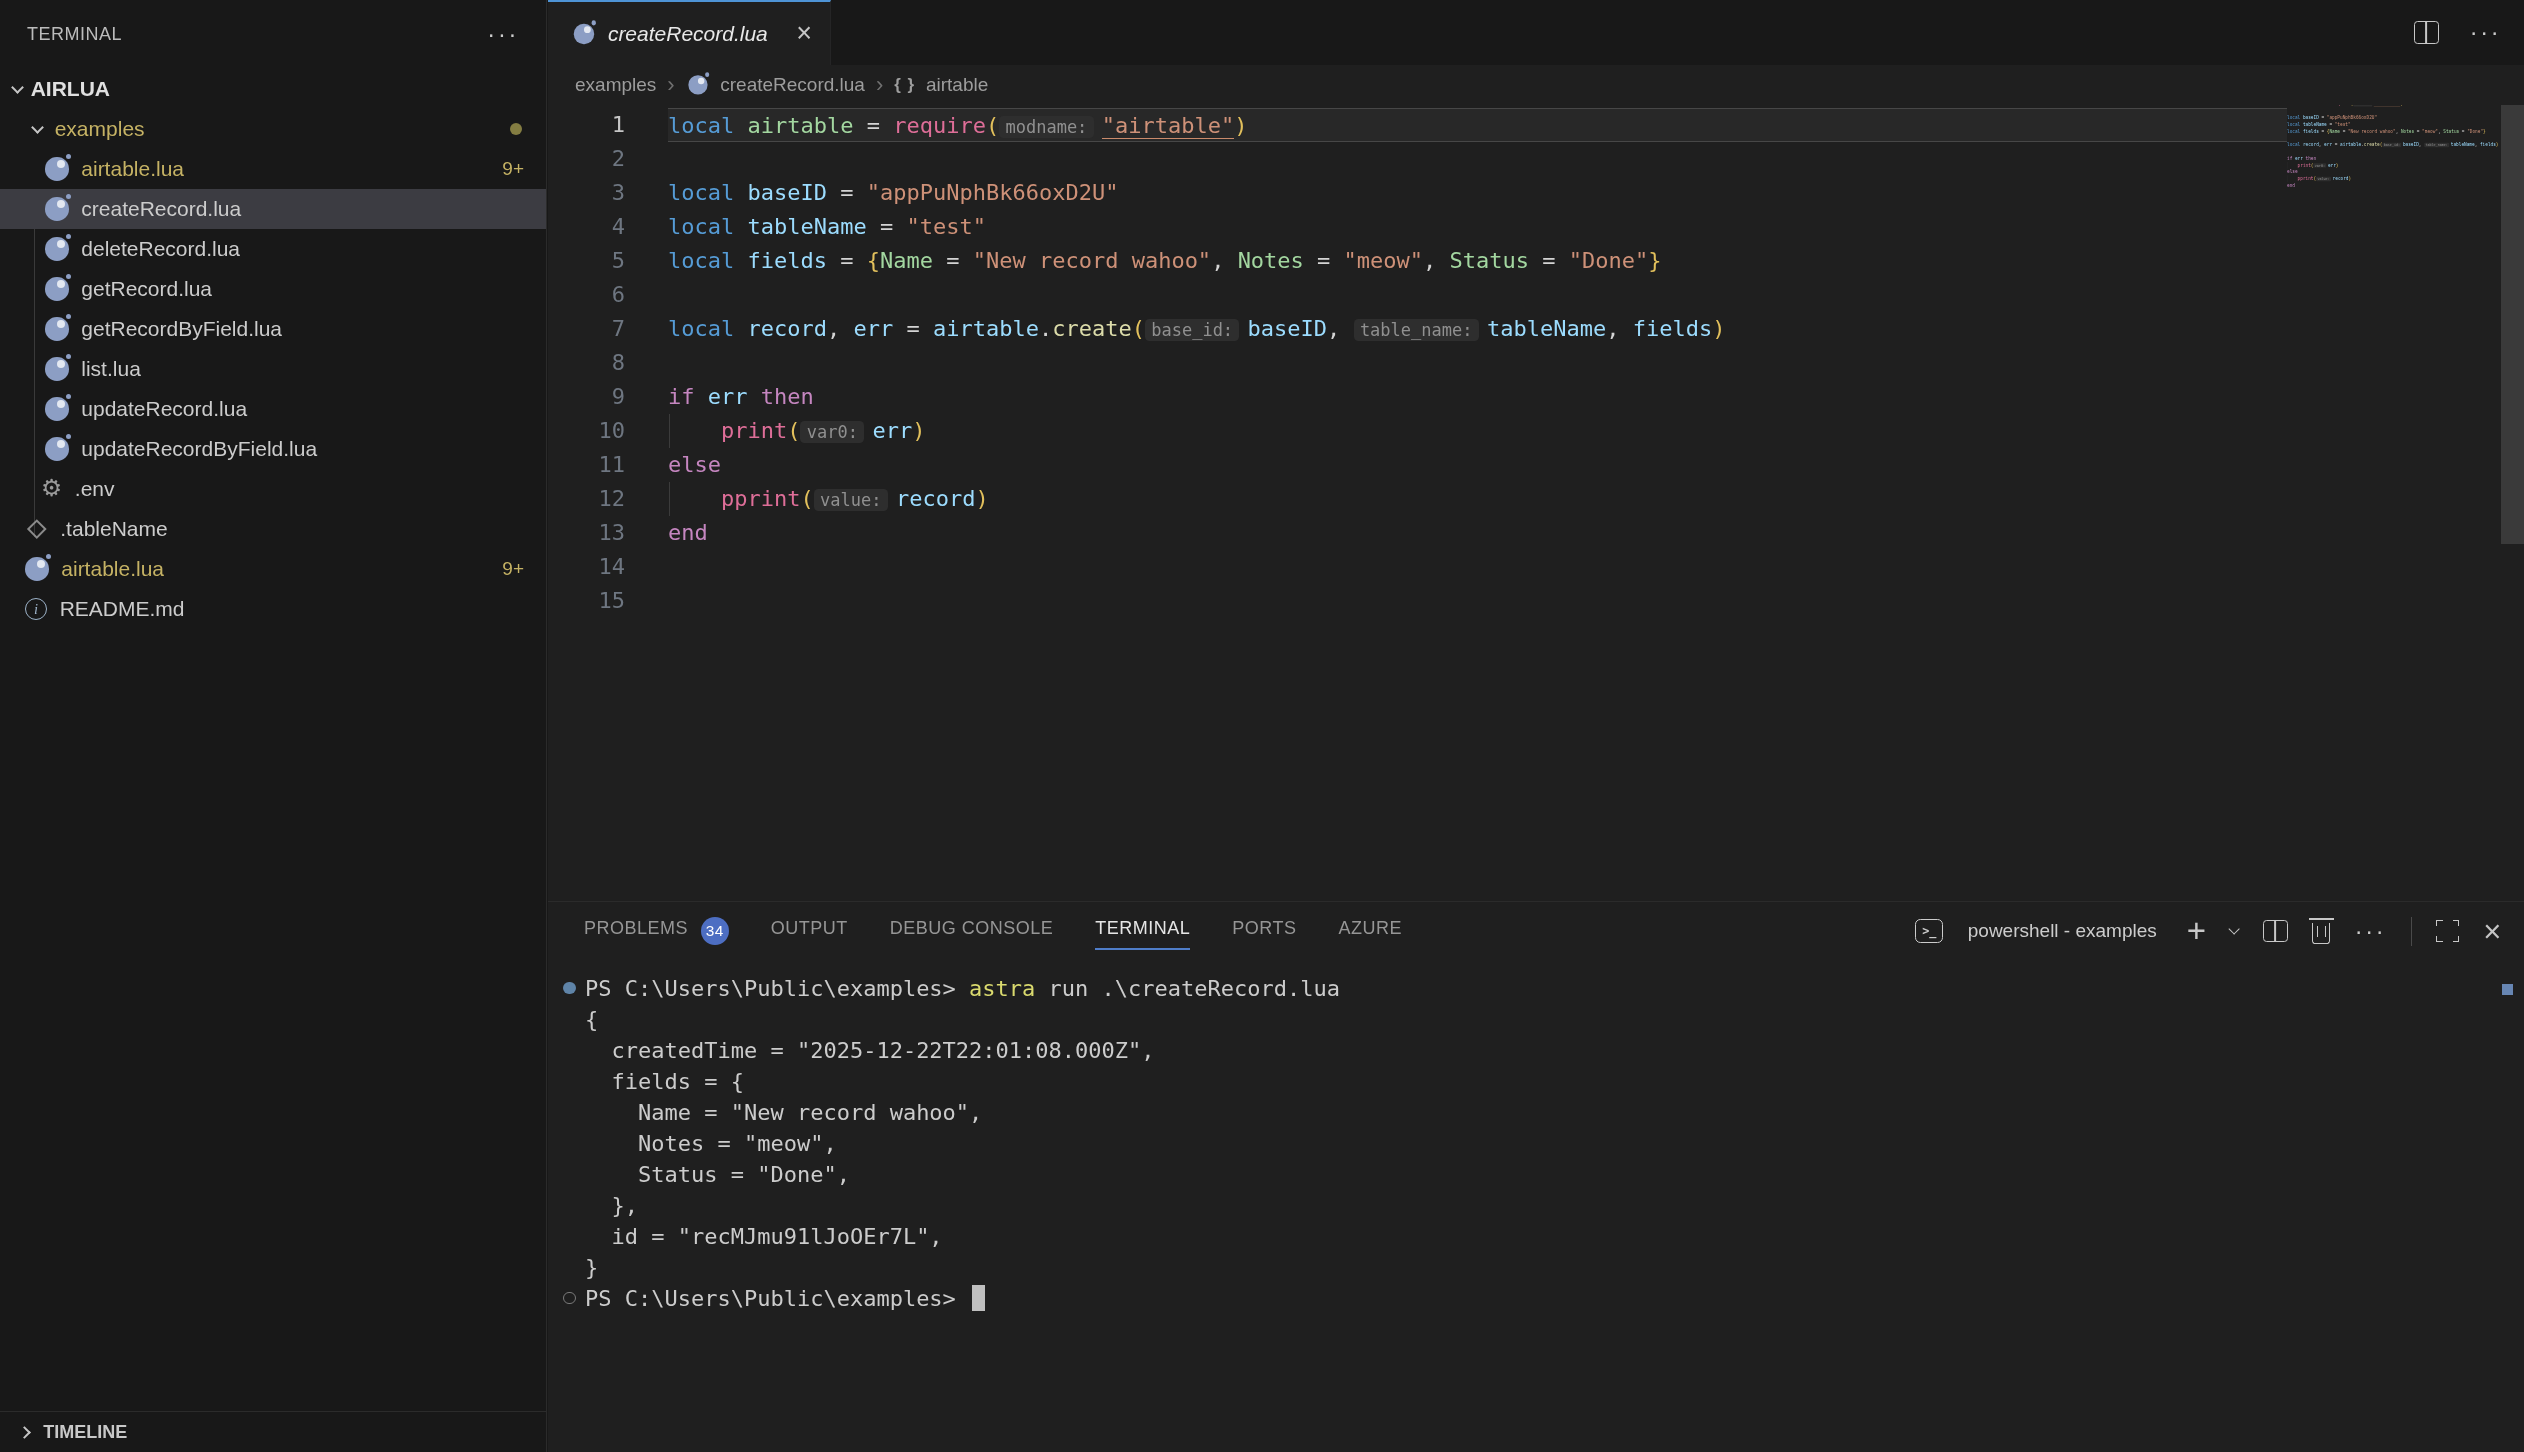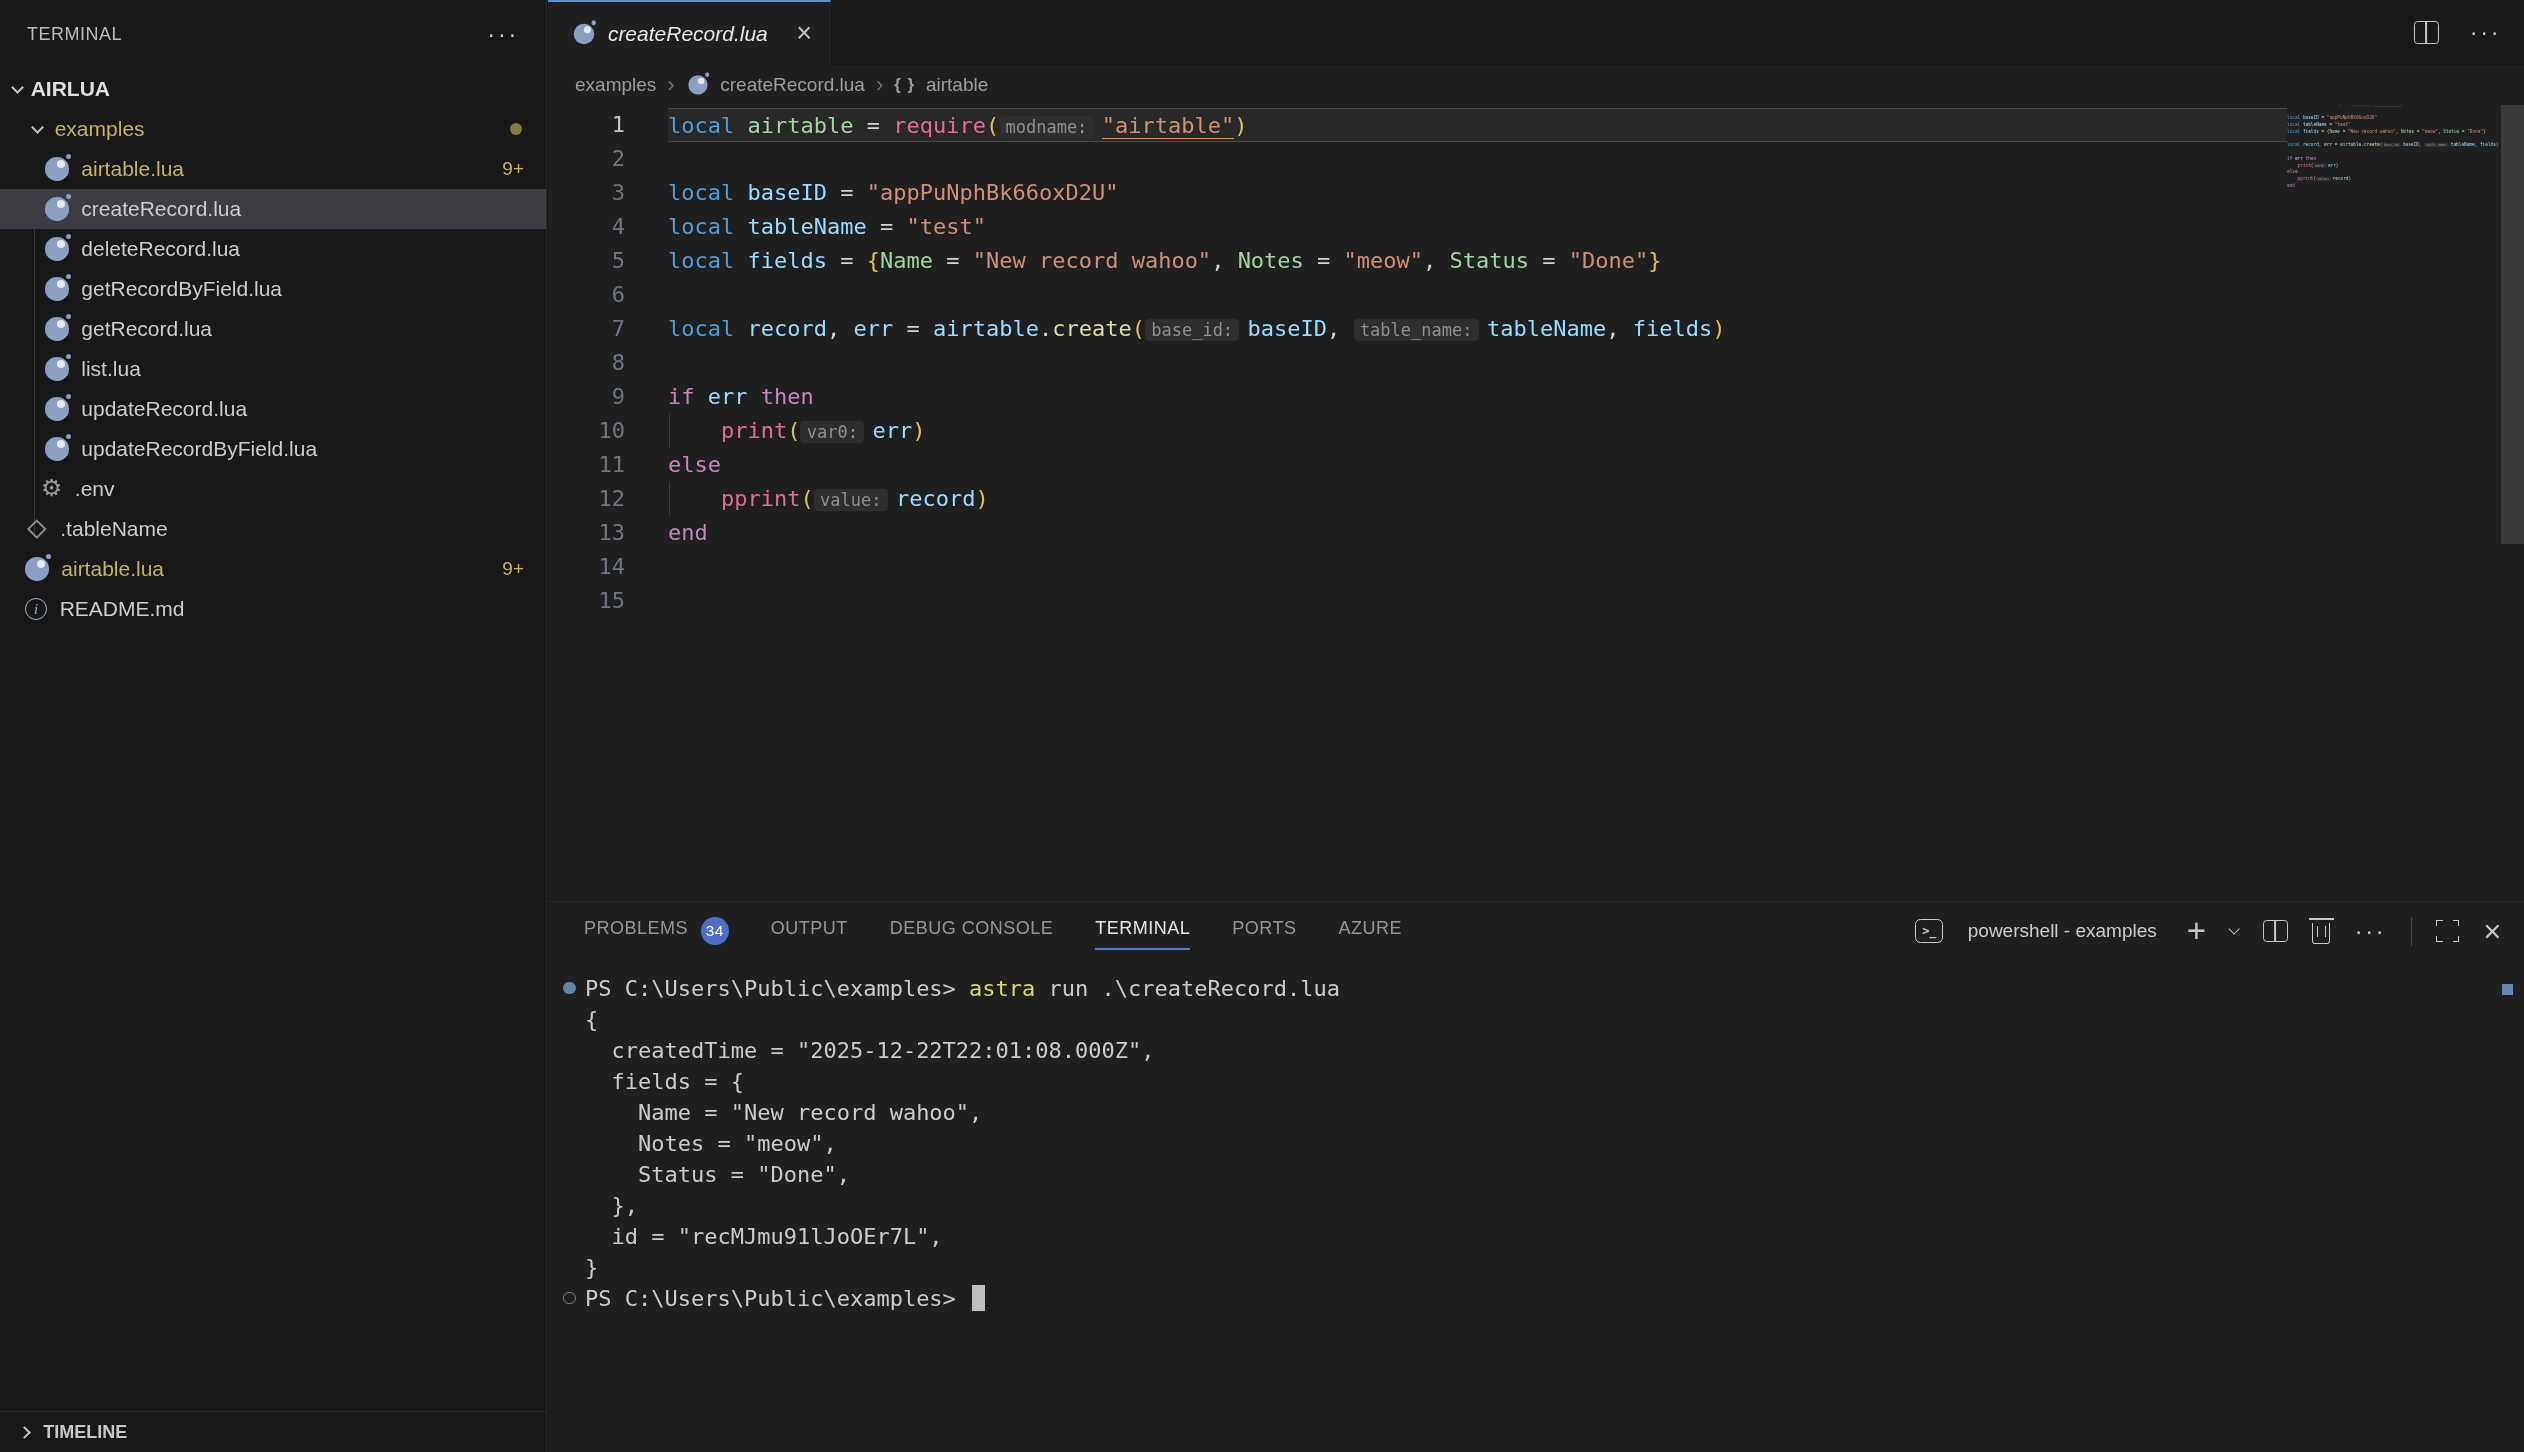--- a/index.html
+++ b/index.html
@@ -134,25 +134,25 @@
       <div class="trow selected" style="padding-left: 45px;">
         <span class="lua-icon"></span>
         <span class="lbl">createRecord.lua</span>
       </div>
       <div class="trow" style="padding-left: 45px;">
         <span class="lua-icon"></span>
         <span class="lbl">deleteRecord.lua</span>
       </div>
       <div class="trow" style="padding-left: 45px;">
         <span class="lua-icon"></span>
+        <span class="lbl">getRecord.lua</span>
+      </div>
+      <div class="trow" style="padding-left: 45px;">
+        <span class="lua-icon"></span>
         <span class="lbl">getRecordByField.lua</span>
-      </div>
-      <div class="trow" style="padding-left: 45px;">
-        <span class="lua-icon"></span>
-        <span class="lbl">getRecord.lua</span>
       </div>
       <div class="trow" style="padding-left: 45px;">
         <span class="lua-icon"></span>
         <span class="lbl">list.lua</span>
       </div>
       <div class="trow" style="padding-left: 45px;">
         <span class="lua-icon"></span>
         <span class="lbl">updateRecord.lua</span>
       </div>
       <div class="trow" style="padding-left: 45px;">

